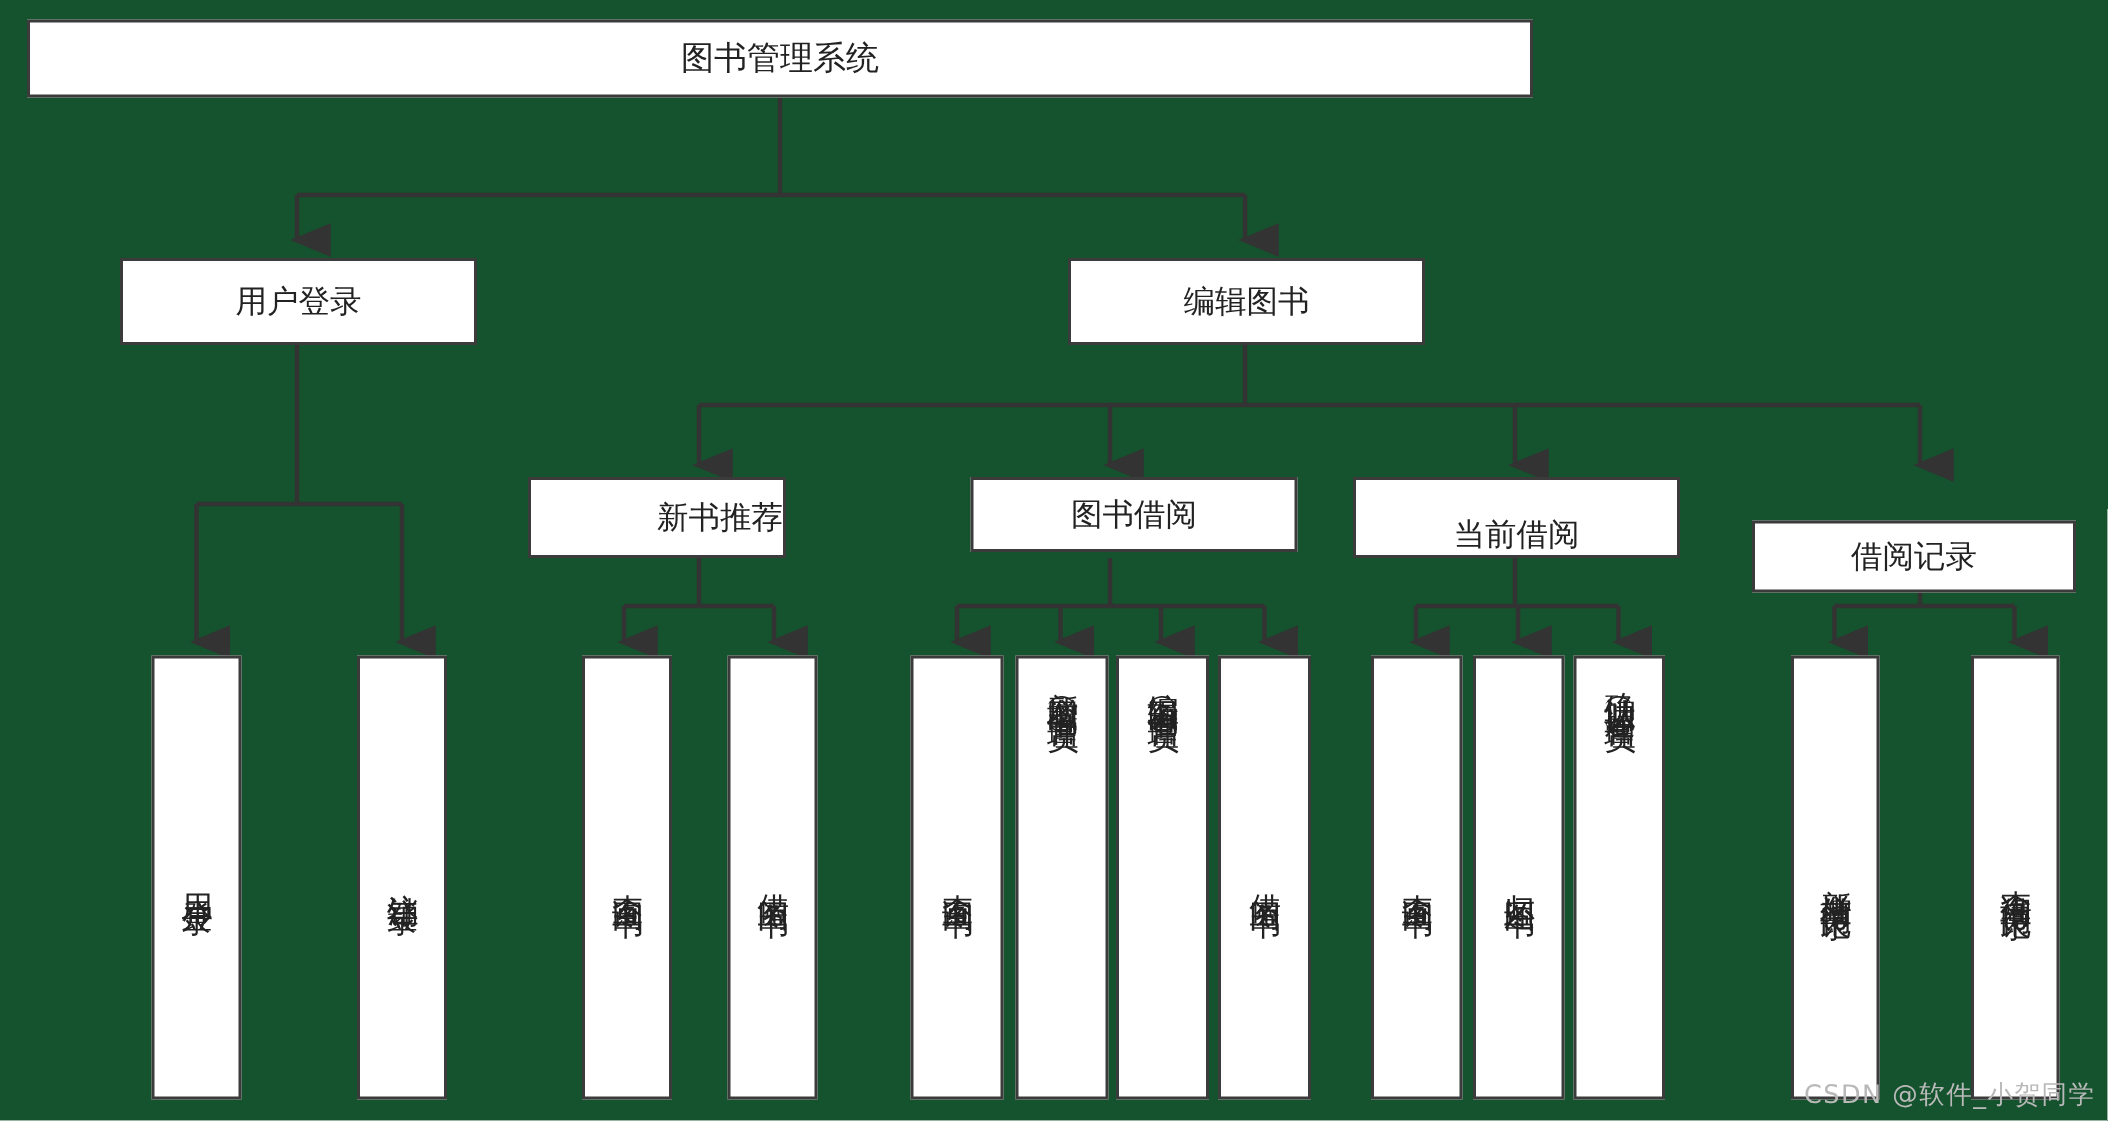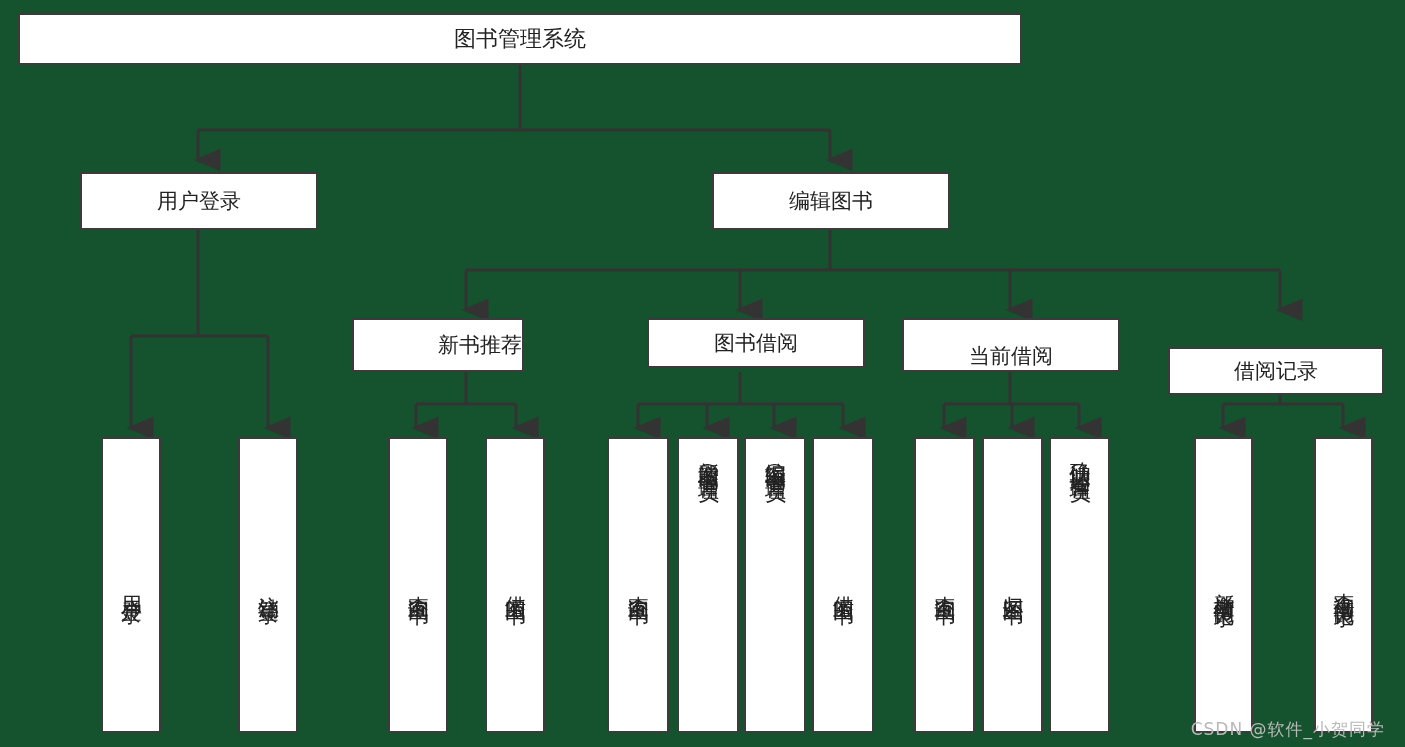--- a/index.html
+++ b/index.html
@@ -52,21 +52,21 @@
     white-space: nowrap;
   }
   .leaf.anchor-top {
     align-items: flex-start;
   }
   .leaf.anchor-center {
     align-items: center;
   }
   #watermark {
     position: absolute;
-    right: 20px;
+    right: 8px;
     bottom: 6px;
     font-size: 17px;
     color: #b9b9b9;
     letter-spacing: 1px;
     z-index: 3;
     white-space: nowrap;
   }
 </style>
 </head>
 <body>

